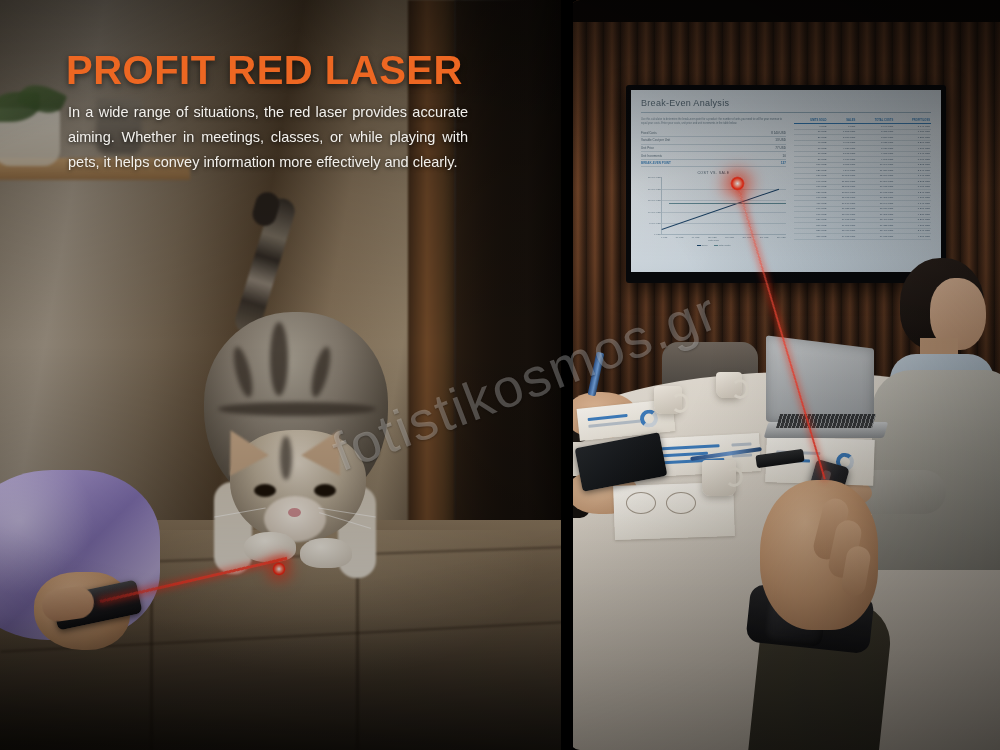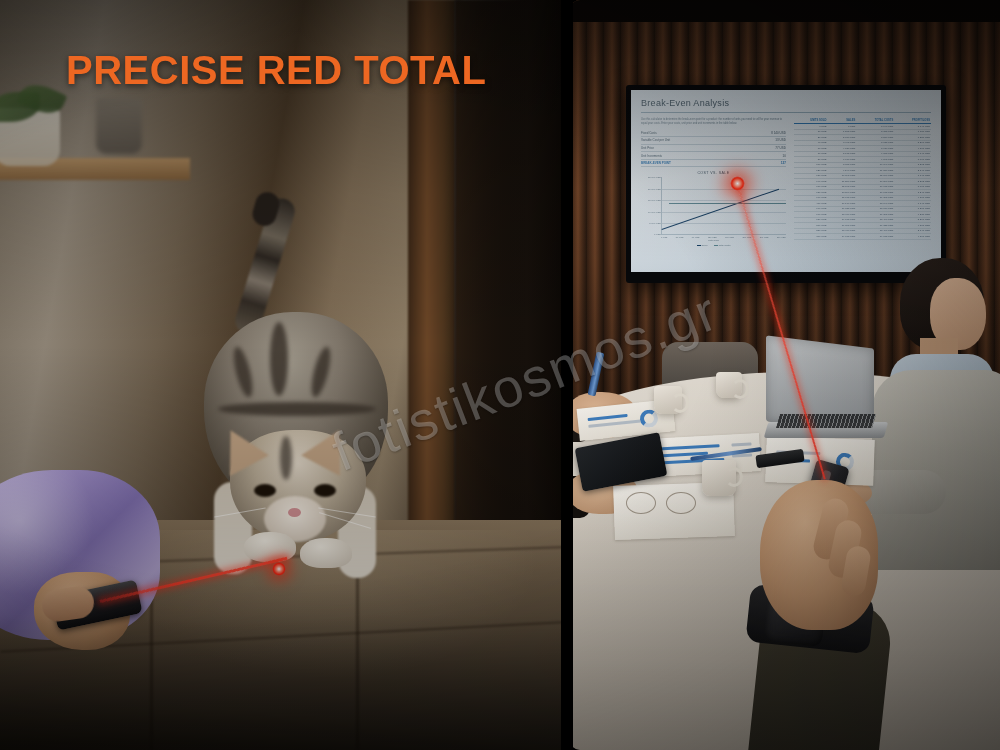--- a/index.html
+++ b/index.html
@@ -624,15 +624,16 @@
 
     <div class="beam-r"></div>
     <div class="dot-r"></div>
 
     <div class="right-dim" style="left:0;width:430px;"></div>
   </div>
 
   <div class="divider"></div>
   <div class="vignette"></div>
 
-  <div class="headline">PRECISE RED TOTAL</div>
+  <div class="headline">PROFIT RED LASER</div>
+  <div class="body-copy">In a wide range of situations, the red laser provides accurate aiming. Whether in meetings, classes, or while playing with pets, it helps convey information more effectively and clearly.</div>
   <div class="watermark">fotistikosmos.gr</div>
 </div>
 
 </body></html>

